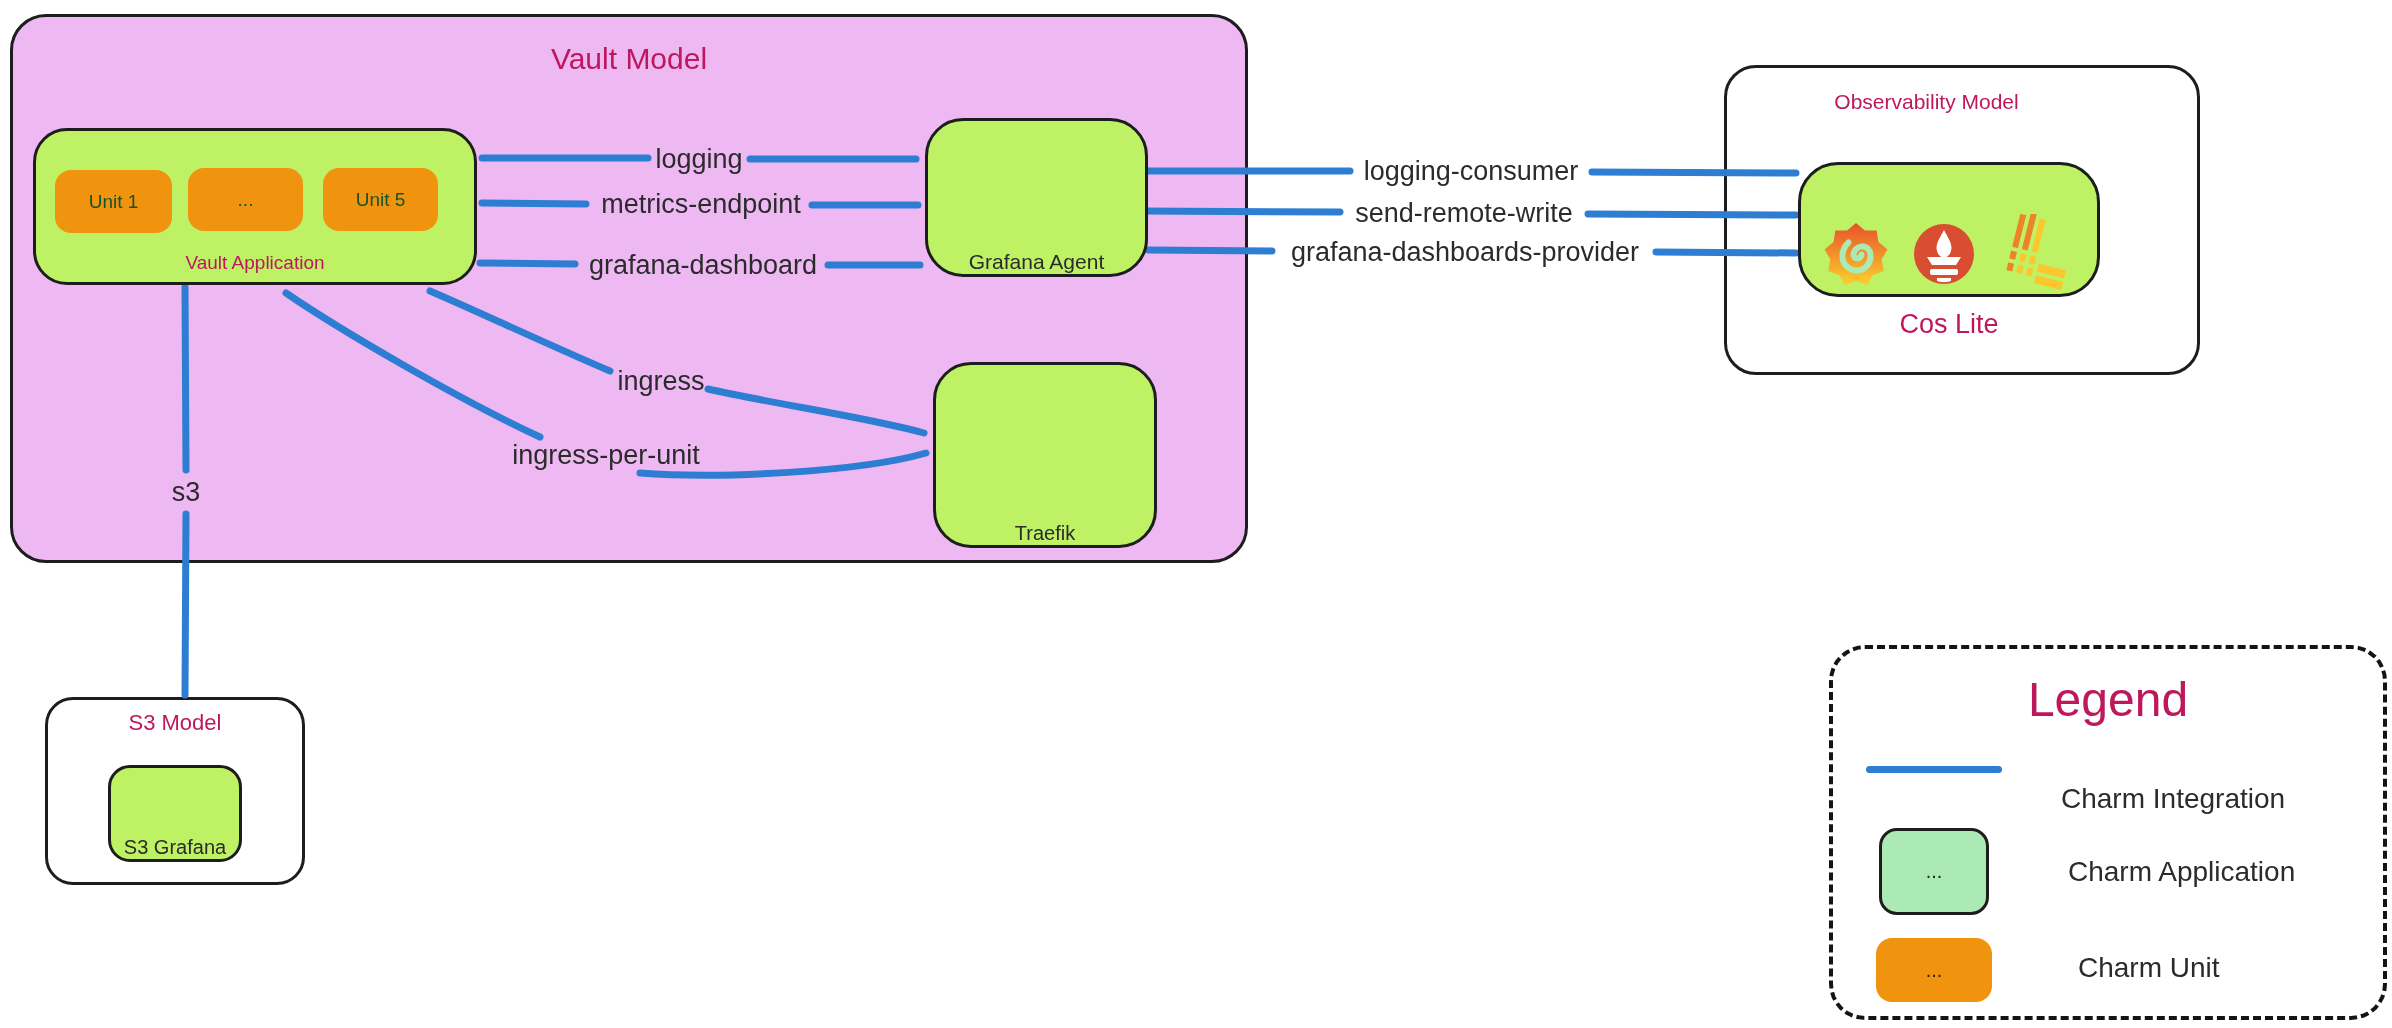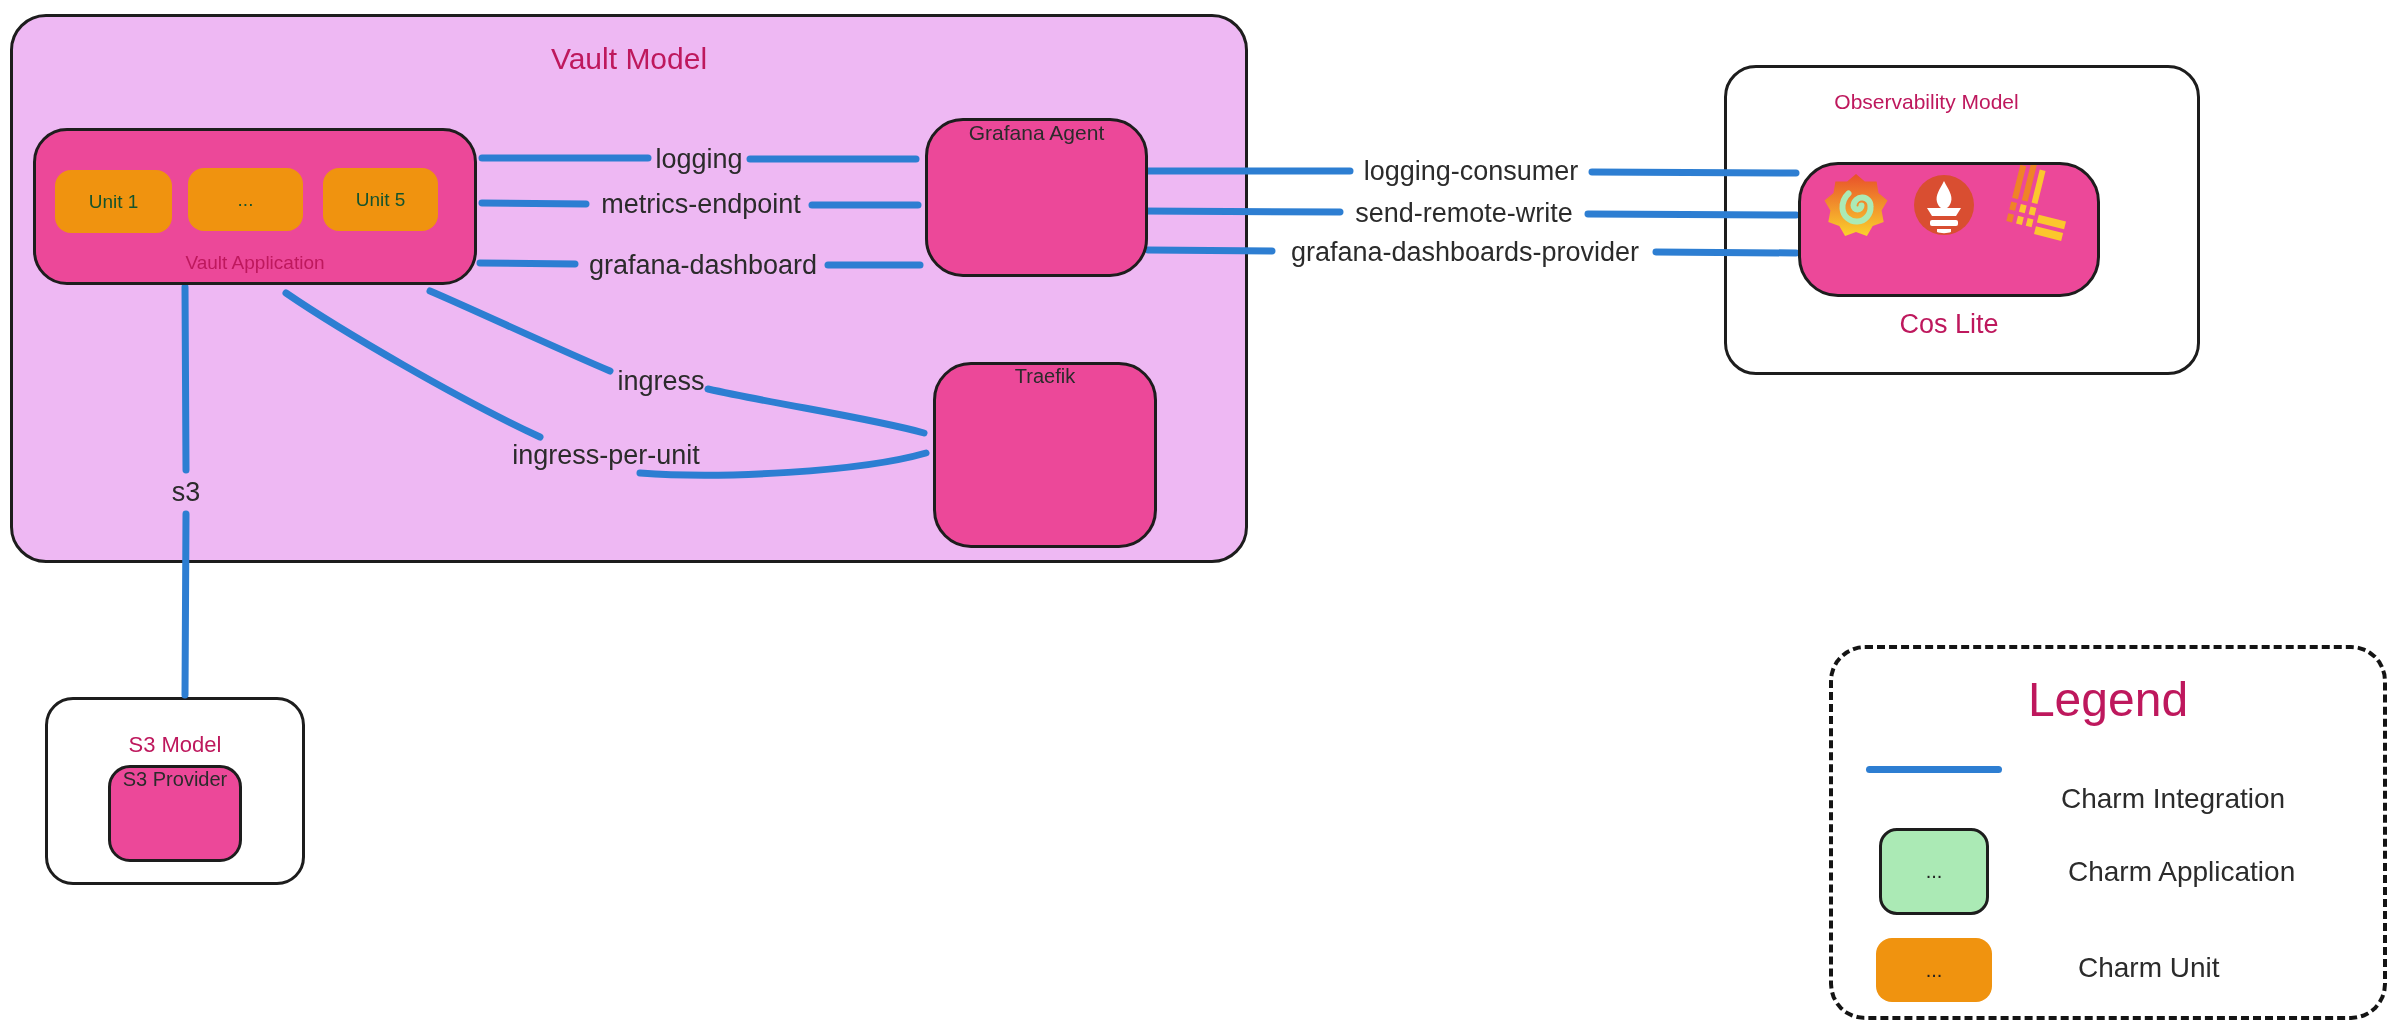--- a/index.html
+++ b/index.html
@@ -6,23 +6,23 @@
   #canvas{
     position:relative;width:2392px;height:1028px;background:#ffffff;overflow:hidden;
     font-family:"Liberation Sans", sans-serif;color:#2b2b2b;
   }
   .model-box{
     position:absolute;border:3px solid #1d1d1d;box-sizing:border-box;
   }
   .purple{background:#eeb8f3;border-radius:36px;}
   .white-box{background:#ffffff;border-radius:28px;}
   .green-box{
-    position:absolute;background:#ec4899;border:3px solid #1d1d1d;
+    position:absolute;background:#bef264;border:3px solid #1d1d1d;
     box-sizing:border-box;border-radius:38px;
-    display:flex;align-items:flex-start;justify-content:center;
+    display:flex;align-items:flex-end;justify-content:center;
   }
   .orange-box{
     position:absolute;background:#f0930f;border-radius:16px;
     display:flex;align-items:center;justify-content:center;
     font-size:19px;color:#14532d;
   }
   .model-title{
     position:absolute;text-align:center;color:#be185d;
   }
   .rel-label{
@@ -90,21 +90,21 @@
       <path d="M708,389 C780,405 870,418 924,433"></path>
       <path d="M286,293 C340,330 460,400 540,437"></path>
       <path d="M640,473 C720,479 860,472 926,453"></path>
     </g>
   </svg>
 
   <div class="model-title z-top" style="left:10px;top:42px;width:1238px;font-size:30px;">Vault Model</div>
 
   <div class="model-title z-top" style="left:1724px;top:90px;width:405px;font-size:21px;">Observability Model</div>
 
-  <div class="model-title z-top" style="left:45px;top:732px;width:260px;font-size:22px;">S3 Model</div>
+  <div class="model-title z-top" style="left:45px;top:710px;width:260px;font-size:22px;">S3 Model</div>
 
   <div class="green-box z-top" style="left:33px;top:128px;width:444px;height:157px;border-radius:34px;"></div>
   <div class="orange-box z-top" style="left:55px;top:170px;width:117px;height:63px;">
     <span>Unit 1</span>
   </div>
   <div class="orange-box z-top" style="left:188px;top:168px;width:115px;height:63px;">
     <span>...</span>
   </div>
   <div class="orange-box z-top" style="left:323px;top:168px;width:115px;height:63px;">
     <span>Unit 5</span>
@@ -159,21 +159,21 @@
             <rect x="42" y="48" width="28" height="8" fill="#fbc72d"></rect>
             <rect x="42" y="60" width="28" height="8" fill="#fbc72d"></rect>
           </g>
         </svg>
       </span>
     </div>
   </div>
   <div class="model-title z-top" style="left:1798px;top:309px;width:302px;font-size:27px;">Cos Lite</div>
 
   <div class="green-box z-top" style="left:108px;top:765px;width:134px;height:97px;border-radius:22px;">
-    <span class="inner-label" style="font-size:20px;">S3 Provider</span>
+    <span class="inner-label" style="font-size:20px;">S3 Grafana</span>
   </div>
 
   <div class="rel-label z-top" style="left:699px;top:159px;">logging</div>
   <div class="rel-label z-top" style="left:701px;top:204px;">metrics-endpoint</div>
   <div class="rel-label z-top" style="left:703px;top:265px;">grafana-dashboard</div>
   <div class="rel-label z-top" style="left:1471px;top:171px;">logging-consumer</div>
   <div class="rel-label z-top" style="left:1464px;top:213px;">send-remote-write</div>
   <div class="rel-label z-top" style="left:1465px;top:252px;">grafana-dashboards-provider</div>
   <div class="rel-label z-top" style="left:661px;top:381px;">ingress</div>
   <div class="rel-label z-top" style="left:606px;top:455px;">ingress-per-unit</div>

